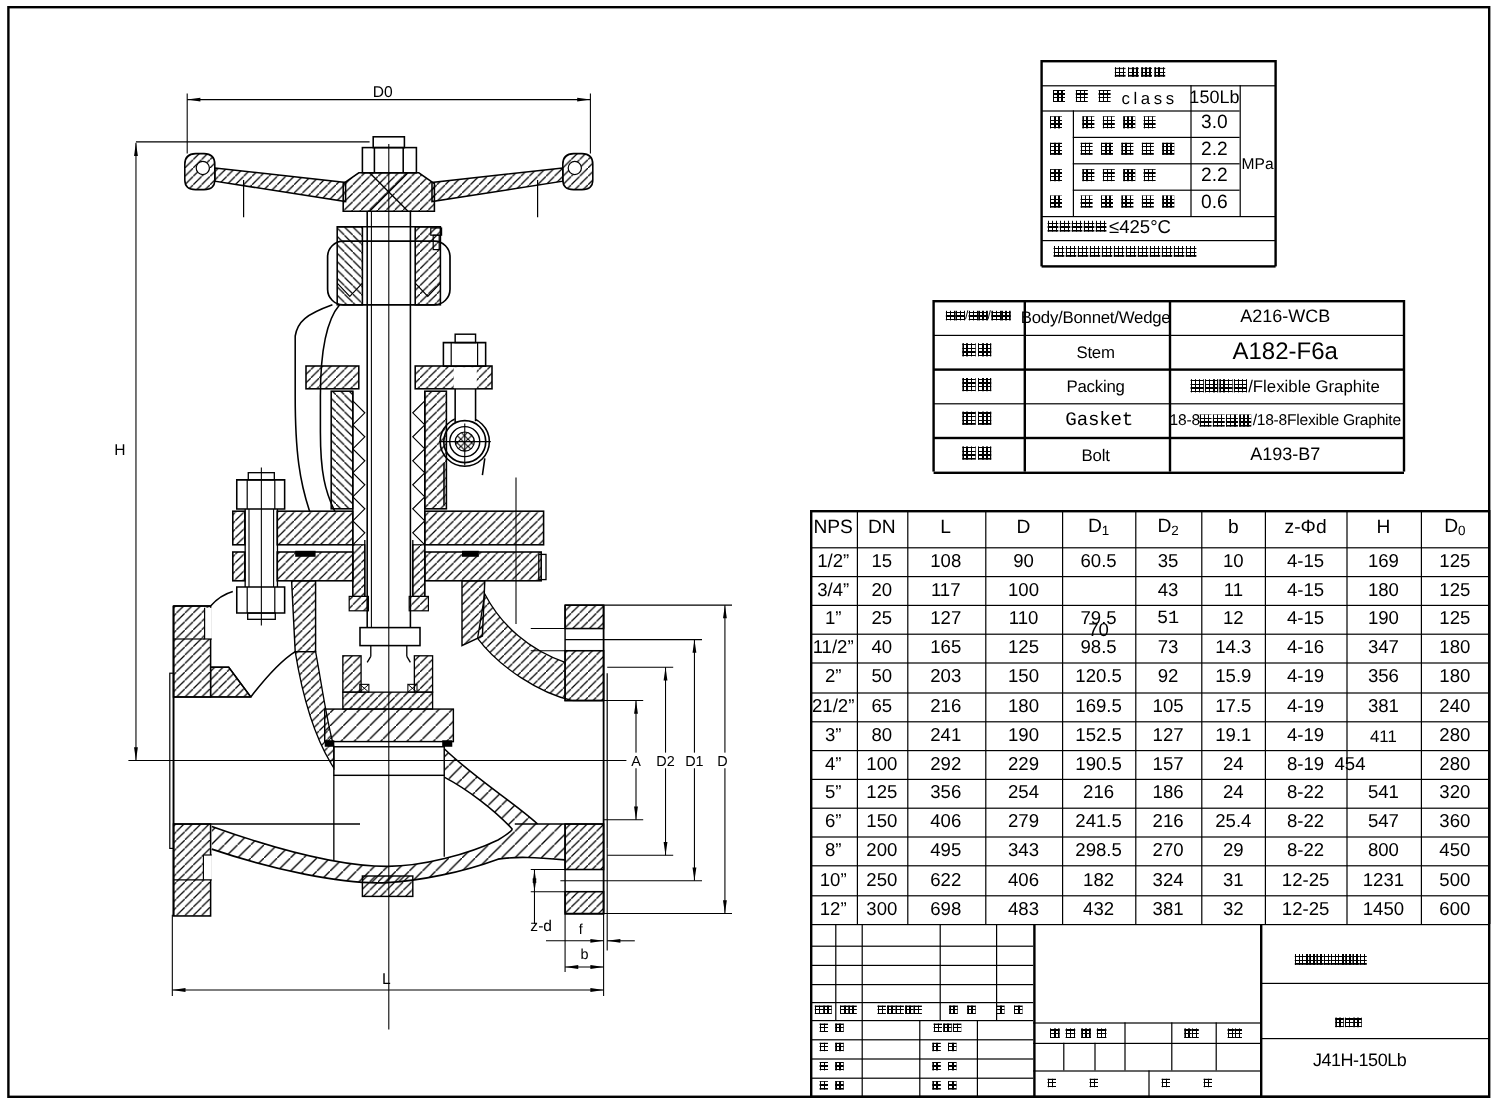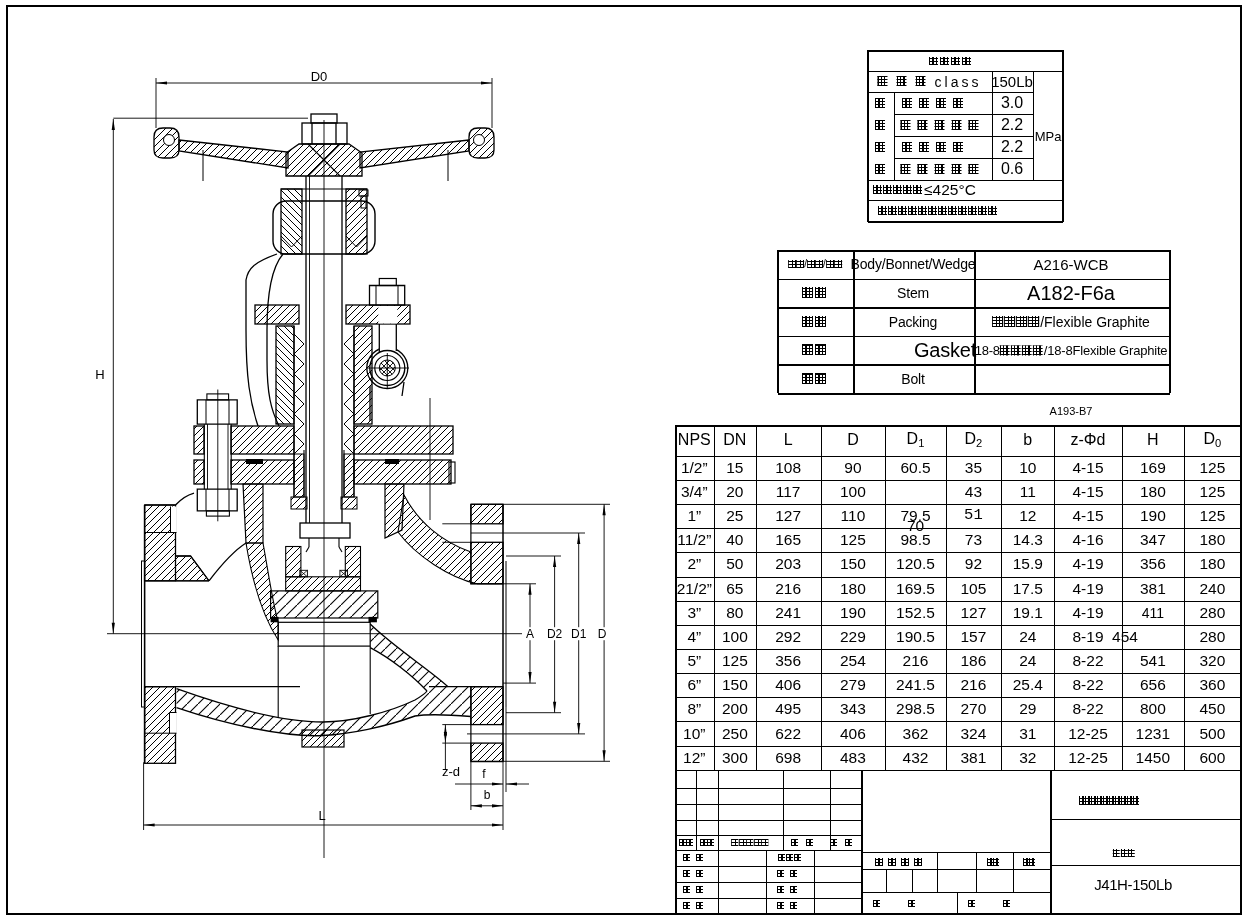--- a/index.html
+++ b/index.html
@@ -59,25 +59,25 @@
 <div class="t" style="left:815px;top:264.3px;font-size:10px"><i class="z" style="width:8px;height:8px;margin-right:0px"></i><i class="z" style="width:8px;height:8px;margin-right:0px"></i>/<i class="z" style="width:8px;height:8px;margin-right:0px"></i><i class="z" style="width:8px;height:8px;margin-right:0px"></i>/<i class="z" style="width:8px;height:8px;margin-right:0px"></i><i class="z" style="width:8px;height:8px;margin-right:0px"></i></div>
 <div class="t" style="left:913px;top:264.3px;font-size:14px;letter-spacing:-0.2px;">Body/Bonnet/Wedge</div>
 <div class="t" style="left:1071px;top:264.3px;font-size:15px;">A216-WCB</div>
 <div class="t" style="left:815px;top:292.9px"><i class="z" style="width:11px;height:11px;margin-right:2px"></i><i class="z" style="width:11px;height:11px;margin-right:2px"></i></div>
 <div class="t" style="left:913px;top:292.9px;font-size:14px;letter-spacing:-0.2px;">Stem</div>
 <div class="t" style="left:1071px;top:292.9px;font-size:20px;">A182-F6a</div>
 <div class="t" style="left:815px;top:321.5px"><i class="z" style="width:11px;height:11px;margin-right:2px"></i><i class="z" style="width:11px;height:11px;margin-right:2px"></i></div>
 <div class="t" style="left:913px;top:321.5px;font-size:14px;letter-spacing:-0.2px;">Packing</div>
 <div class="t" style="left:1071px;top:321.5px;font-size:14px"><i class="z" style="width:11px;height:11px;margin-right:1px"></i><i class="z" style="width:11px;height:11px;margin-right:1px"></i><i class="z" style="width:11px;height:11px;margin-right:1px"></i><i class="z" style="width:11px;height:11px;margin-right:1px"></i>/Flexible Graphite</div>
 <div class="t" style="left:815px;top:350.1px"><i class="z" style="width:11px;height:11px;margin-right:2px"></i><i class="z" style="width:11px;height:11px;margin-right:2px"></i></div>
-<div class="t" style="left:945px;top:350.1px;font-size:20px;letter-spacing:-0.2px;">Gasket</div>
+<div class="t" style="left:916px;top:350.1px;font-size:16px;letter-spacing:-0.2px;font-family:Liberation Mono, monospace;">Gasket</div>
 <div class="t" style="left:1071px;top:350.1px;font-size:13px;letter-spacing:-0.2px">18-8<i class="z" style="width:10px;height:10px;margin-right:1px"></i><i class="z" style="width:10px;height:10px;margin-right:1px"></i><i class="z" style="width:10px;height:10px;margin-right:1px"></i><i class="z" style="width:10px;height:10px;margin-right:1px"></i>/18-8Flexible Graphite</div>
 <div class="t" style="left:815px;top:378.70000000000005px"><i class="z" style="width:11px;height:11px;margin-right:2px"></i><i class="z" style="width:11px;height:11px;margin-right:2px"></i></div>
 <div class="t" style="left:913px;top:378.70000000000005px;font-size:14px;letter-spacing:-0.2px;">Bolt</div>
-<div class="t" style="left:1071px;top:378.70000000000005px;font-size:11px;margin-top:32px;">A193-B7</div>
+<div class="t" style="left:1071px;top:378.70000000000005px;font-size:15px;">A193-B7</div>
 <div class="hl" style="left:674.6px;top:425px;width:565.9999999999999px;height:2px"></div>
 <div class="hl" style="left:674.6px;top:455.8px;width:565.9999999999999px;height:1px"></div>
 <div class="hl" style="left:674.6px;top:479.95384615384614px;width:565.9999999999999px;height:1px"></div>
 <div class="hl" style="left:674.6px;top:504.10769230769233px;width:565.9999999999999px;height:1px"></div>
 <div class="hl" style="left:674.6px;top:528.2615384615385px;width:565.9999999999999px;height:1px"></div>
 <div class="hl" style="left:674.6px;top:552.4153846153846px;width:565.9999999999999px;height:1px"></div>
 <div class="hl" style="left:674.6px;top:576.5692307692308px;width:565.9999999999999px;height:1px"></div>
 <div class="hl" style="left:674.6px;top:600.7230769230769px;width:565.9999999999999px;height:1px"></div>
 <div class="hl" style="left:674.6px;top:624.876923076923px;width:565.9999999999999px;height:1px"></div>
 <div class="hl" style="left:674.6px;top:649.0307692307692px;width:565.9999999999999px;height:1px"></div>
@@ -198,37 +198,37 @@
 <div class="t" style="left:1152.85px;top:661.1076923076923px;font-size:15.5px;">541</div>
 <div class="t" style="left:1212.35px;top:661.1076923076923px;font-size:15.5px;">320</div>
 <div class="t" style="left:694.3px;top:685.2615384615384px;font-size:15.5px;">6”</div>
 <div class="t" style="left:734.85px;top:685.2615384615384px;font-size:15.5px;">150</div>
 <div class="t" style="left:788.1px;top:685.2615384615384px;font-size:15.5px;">406</div>
 <div class="t" style="left:852.95px;top:685.2615384615384px;font-size:15.5px;">279</div>
 <div class="t" style="left:915.5px;top:685.2615384615384px;font-size:15.5px;">241.5</div>
 <div class="t" style="left:973.4000000000001px;top:685.2615384615384px;font-size:15.5px;">216</div>
 <div class="t" style="left:1027.8000000000002px;top:685.2615384615384px;font-size:15.5px;">25.4</div>
 <div class="t" style="left:1088.0px;top:685.2615384615384px;font-size:15.5px;">8-22</div>
-<div class="t" style="left:1152.85px;top:685.2615384615384px;font-size:15.5px;">656</div>
+<div class="t" style="left:1152.85px;top:685.2615384615384px;font-size:15.5px;">547</div>
 <div class="t" style="left:1212.35px;top:685.2615384615384px;font-size:15.5px;">360</div>
 <div class="t" style="left:694.3px;top:709.4153846153846px;font-size:15.5px;">8”</div>
 <div class="t" style="left:734.85px;top:709.4153846153846px;font-size:15.5px;">200</div>
 <div class="t" style="left:788.1px;top:709.4153846153846px;font-size:15.5px;">495</div>
 <div class="t" style="left:852.95px;top:709.4153846153846px;font-size:15.5px;">343</div>
 <div class="t" style="left:915.5px;top:709.4153846153846px;font-size:15.5px;">298.5</div>
 <div class="t" style="left:973.4000000000001px;top:709.4153846153846px;font-size:15.5px;">270</div>
 <div class="t" style="left:1027.8000000000002px;top:709.4153846153846px;font-size:15.5px;">29</div>
 <div class="t" style="left:1088.0px;top:709.4153846153846px;font-size:15.5px;">8-22</div>
 <div class="t" style="left:1152.85px;top:709.4153846153846px;font-size:15.5px;">800</div>
 <div class="t" style="left:1212.35px;top:709.4153846153846px;font-size:15.5px;">450</div>
 <div class="t" style="left:694.3px;top:733.5692307692307px;font-size:15.5px;">10”</div>
 <div class="t" style="left:734.85px;top:733.5692307692307px;font-size:15.5px;">250</div>
 <div class="t" style="left:788.1px;top:733.5692307692307px;font-size:15.5px;">622</div>
 <div class="t" style="left:852.95px;top:733.5692307692307px;font-size:15.5px;">406</div>
-<div class="t" style="left:915.5px;top:733.5692307692307px;font-size:15.5px;">362</div>
+<div class="t" style="left:915.5px;top:733.5692307692307px;font-size:15.5px;">182</div>
 <div class="t" style="left:973.4000000000001px;top:733.5692307692307px;font-size:15.5px;">324</div>
 <div class="t" style="left:1027.8000000000002px;top:733.5692307692307px;font-size:15.5px;">31</div>
 <div class="t" style="left:1088.0px;top:733.5692307692307px;font-size:15.5px;">12-25</div>
 <div class="t" style="left:1152.85px;top:733.5692307692307px;font-size:15.5px;">1231</div>
 <div class="t" style="left:1212.35px;top:733.5692307692307px;font-size:15.5px;">500</div>
 <div class="t" style="left:694.3px;top:757.7230769230769px;font-size:15.5px;">12”</div>
 <div class="t" style="left:734.85px;top:757.7230769230769px;font-size:15.5px;">300</div>
 <div class="t" style="left:788.1px;top:757.7230769230769px;font-size:15.5px;">698</div>
 <div class="t" style="left:852.95px;top:757.7230769230769px;font-size:15.5px;">483</div>
 <div class="t" style="left:915.5px;top:757.7230769230769px;font-size:15.5px;">432</div>

